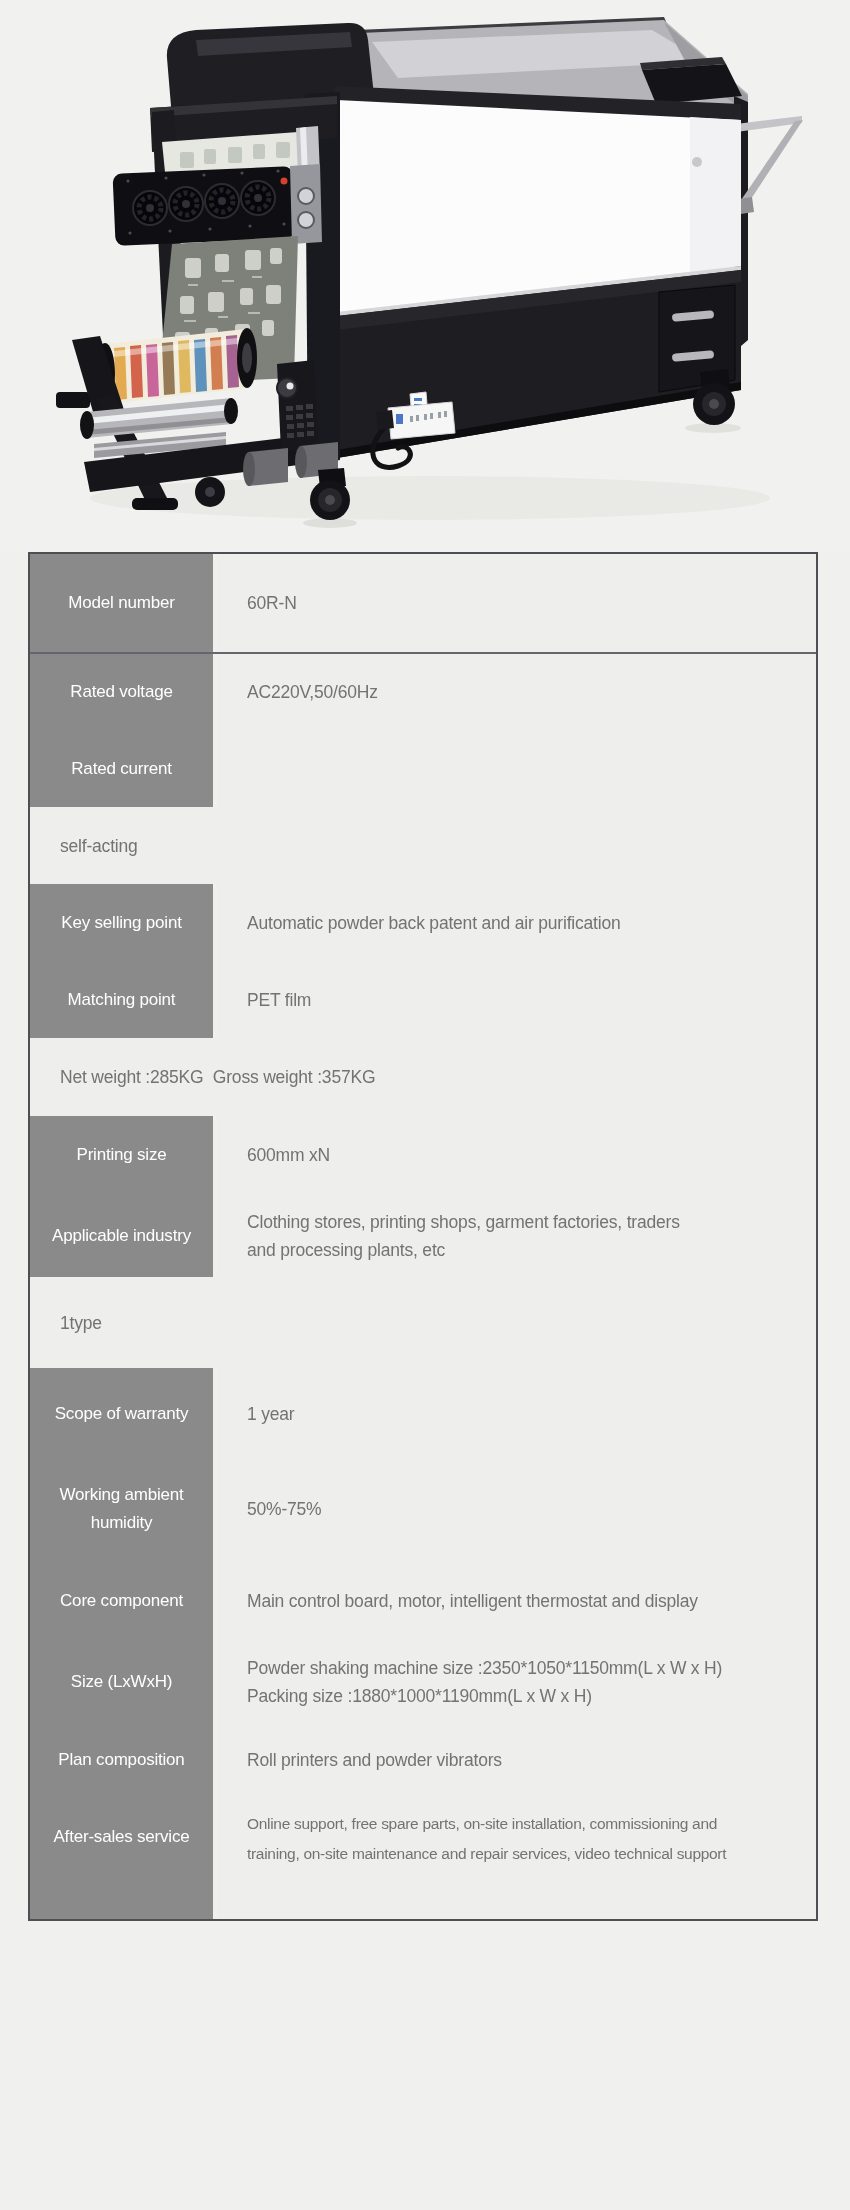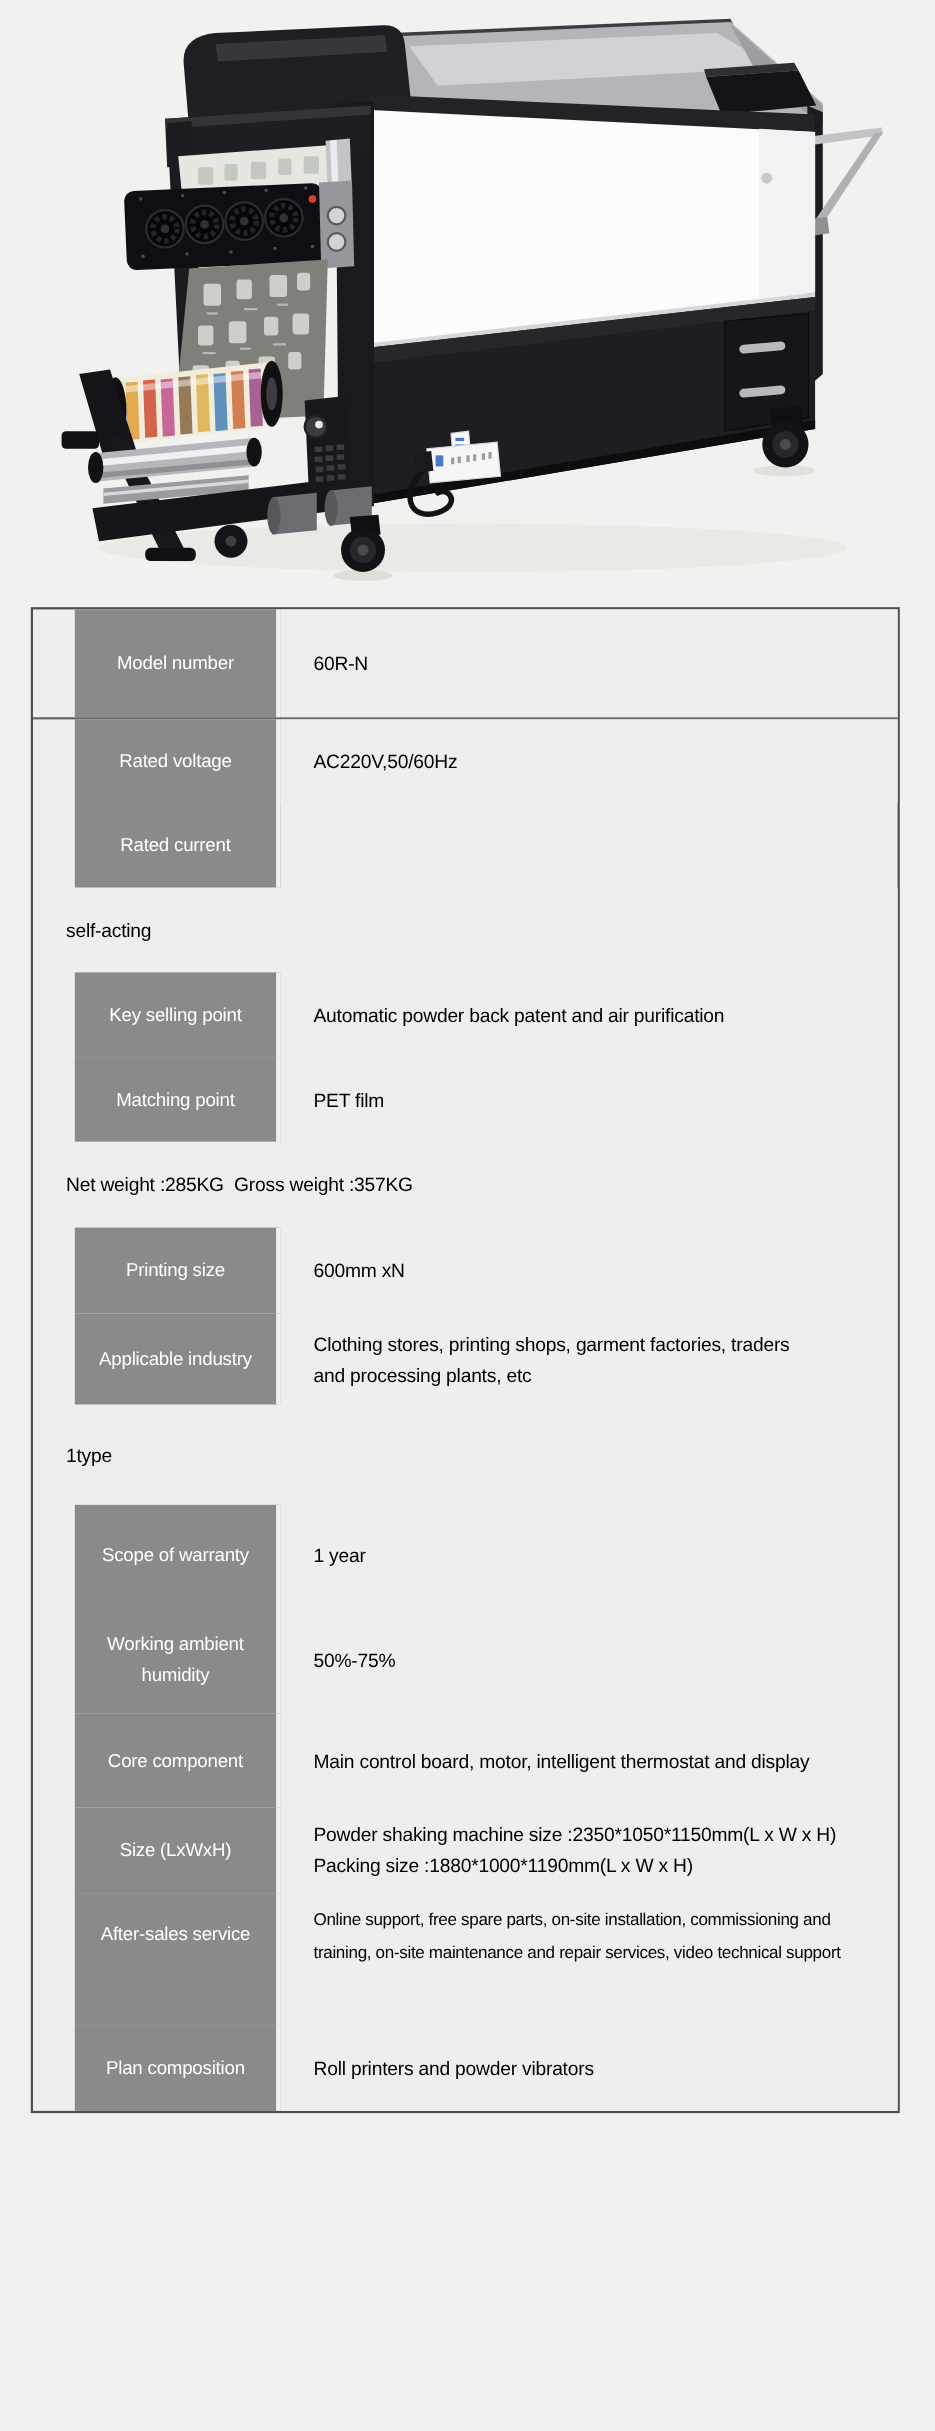--- a/index.html
+++ b/index.html
@@ -19,25 +19,24 @@
   }
   .row { display: flex; box-sizing: border-box; }
   .row.sep { border-bottom: 2px solid #65666c; }
   .label-cell {
     flex: 0 0 187px; width: 187px; box-sizing: border-box;
     background: #8a8a8a; color: #ffffff;
     display: flex; align-items: center; justify-content: center;
     text-align: center; font-size: 17px; line-height: 28px;
     letter-spacing: -0.2px; padding: 0 4px;
     border-right: 4px solid #f0f0ee;
-    margin-left: 38px;
   }
   .value-cell {
     flex: 1; box-sizing: border-box;
-    background: #eeeeec; color: #000000;
+    background: #eeeeec; color: #737373;
     display: flex; align-items: center;
     font-size: 17.5px; line-height: 28px; letter-spacing: -0.2px;
     padding: 0 40px 0 30px;
     white-space: pre-line;
   }
   .row-last .label-cell { align-items: flex-start; padding-top: 24px; }
   .row-last .value-cell { align-items: flex-start; padding-top: 10px; line-height: 30px; font-size: 15.5px; letter-spacing: -0.3px; padding-right: 12px; }
 </style>
 </head>
 <body>
@@ -351,25 +350,25 @@
       <div class="label-cell">Core component</div>
       <div class="value-cell">Main control board, motor, intelligent thermostat and display</div>
     </div>
 
     <div class="row" style="height:78px">
       <div class="label-cell">Size (LxWxH)</div>
       <div class="value-cell">Powder shaking machine size :2350*1050*1150mm(L x W x H)
 Packing size :1880*1000*1190mm(L x W x H)</div>
     </div>
 
+    <div class="row" style="height:78px">
+      <div class="label-cell">Plan composition</div>
+      <div class="value-cell">Roll printers and powder vibrators</div>
+    </div>
+
     <div class="row row-last" style="height:120px">
       <div class="label-cell">After-sales service</div>
       <div class="value-cell">Online support, free spare parts, on-site installation, commissioning and
 training, on-site maintenance and repair services, video technical support</div>
     </div>
 
-    <div class="row" style="height:78px">
-      <div class="label-cell">Plan composition</div>
-      <div class="value-cell">Roll printers and powder vibrators</div>
-    </div>
-
   </section>
 </div>
 
 </body></html>

